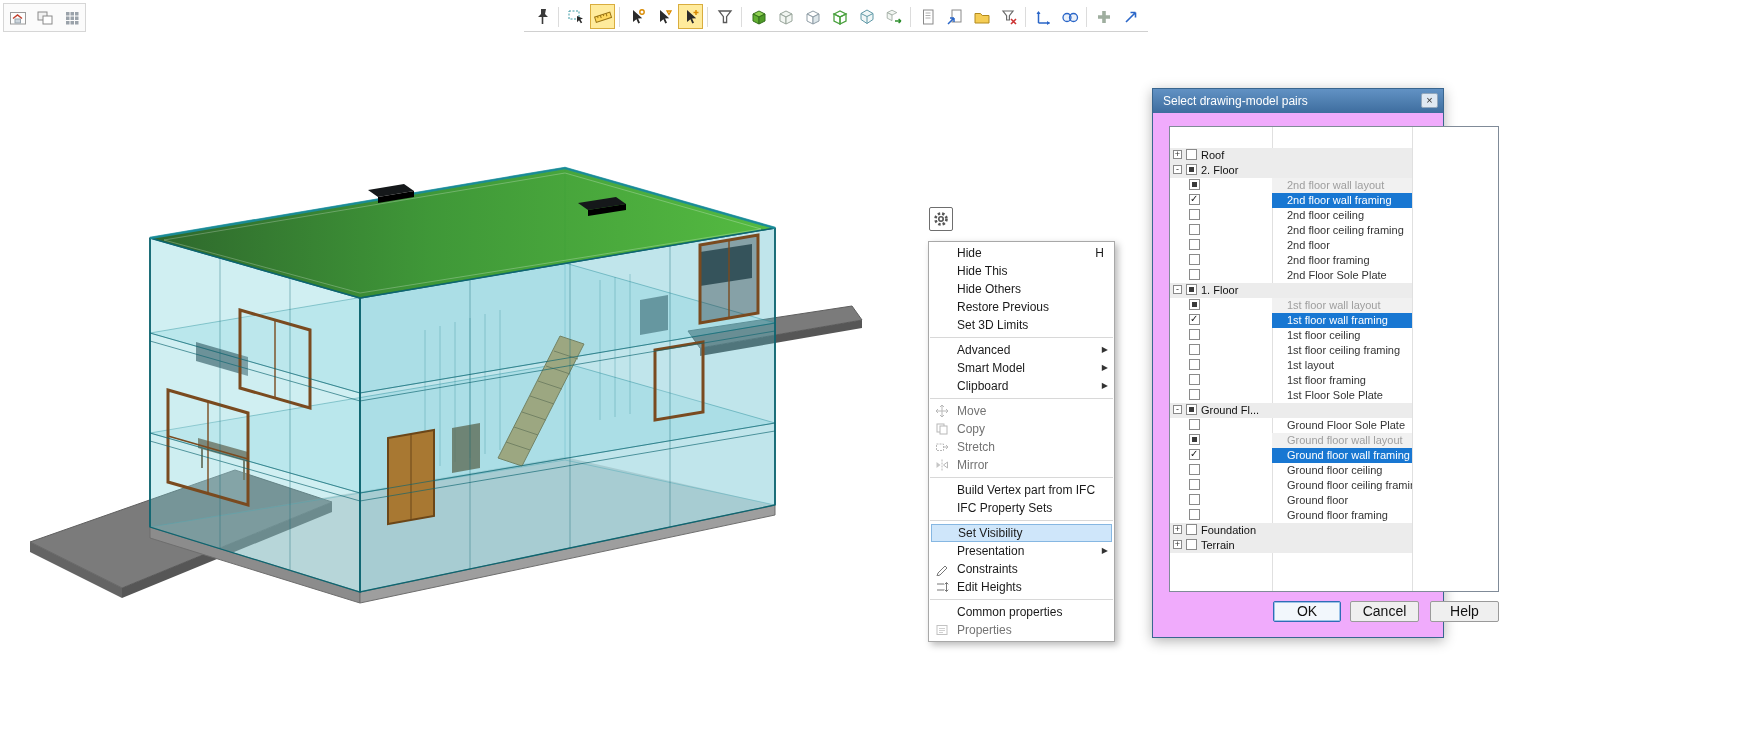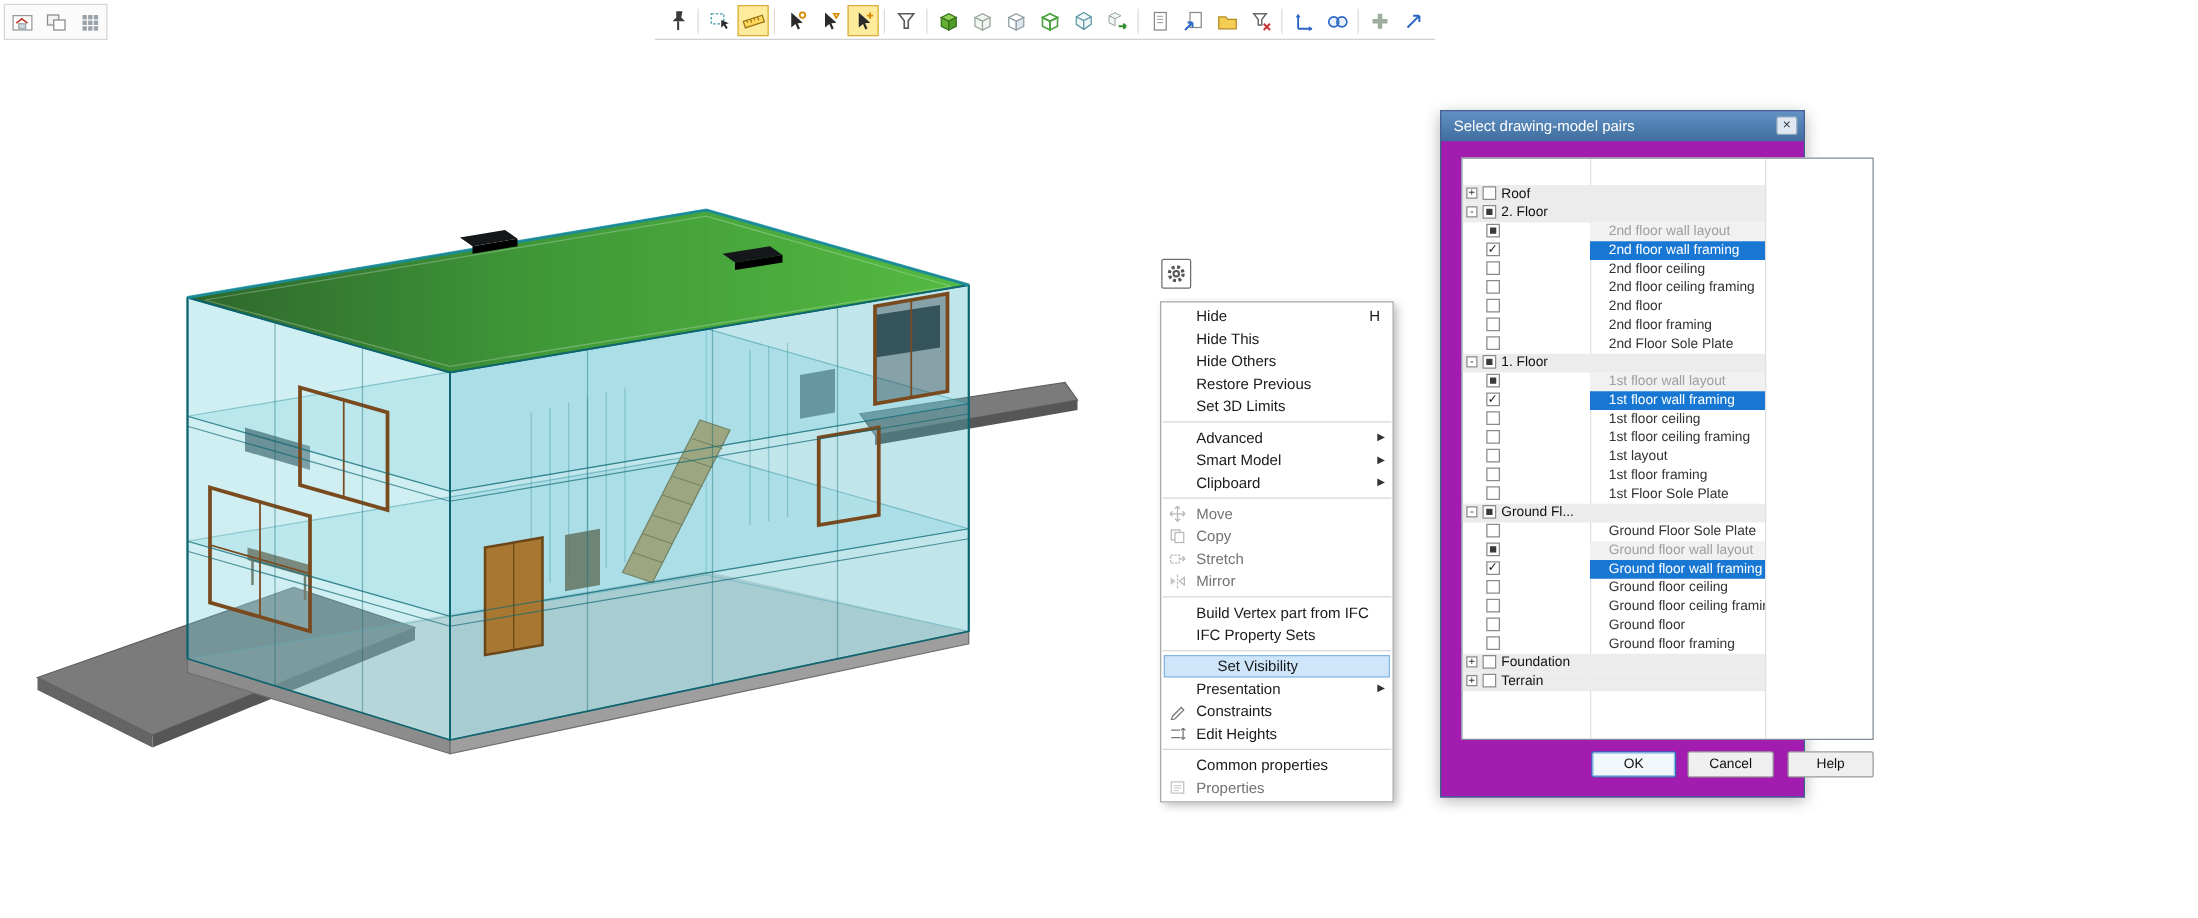--- a/index.html
+++ b/index.html
@@ -14,44 +14,44 @@
 .tbsep{width:1px;height:20px;background:#dcdcdc;margin:0 2px}
 
 .gear-btn{position:absolute;left:929px;top:207px;width:24px;height:24px;border:1px solid #6e6e6e;border-radius:2px;background:#fff;display:flex;align-items:center;justify-content:center}
 
 .cmenu{position:absolute;left:928px;top:241px;width:187px;background:#fff;border:1px solid #a8a8a8;box-shadow:3px 3px 7px rgba(0,0,0,.28);padding:2px 0;font-size:12px;color:#1a1a1a}
 .mi{position:relative;height:18px;line-height:18px;padding-left:28px;padding-right:8px;white-space:nowrap}
 .mi .mi-icon{position:absolute;left:6px;top:2px;width:14px;height:14px}
 .mi .mi-short{position:absolute;right:10px}
 .mi .mi-arrow{position:absolute;right:6px;top:0;font-size:8px;color:#333}
 .mi.disabled{color:#737373}
-.mi.hl{background:#cfe6fa;border:1px solid #86b7e2;line-height:16px;margin:0 2px;padding-left:42px}
+.mi.hl{background:#cfe6fa;border:1px solid #86b7e2;line-height:16px;margin:0 2px;padding-left:26px}
 .msep{border-top:1px solid #d8d8d8;margin:3px 1px}
 
-.dlg{position:absolute;left:1152px;top:88px;width:292px;height:550px;background:#a21caf;border:1px solid #39668f;box-shadow:0 3px 12px rgba(0,0,0,.3)}
+.dlg{position:absolute;left:1152px;top:88px;width:292px;height:550px;background:#f0abfc;border:1px solid #39668f;box-shadow:0 3px 12px rgba(0,0,0,.3)}
 .dlg-title{height:24px;background:linear-gradient(#6292c4,#3e6d9e);color:#fff;font-size:12px;line-height:24px;padding-left:10px}
 .dlg-close{position:absolute;top:4px;right:5px;width:17px;height:15px;background:#dfe8f2;border:1px solid #92a7bd;color:#333;font-size:11px;line-height:12px;text-align:center;border-radius:2px;cursor:default}
 .tbl{position:absolute;left:16px;top:37px;width:330px;height:466px;background:#fff;border:1px solid #808b98;overflow:hidden}
 .colline{position:absolute;top:0;bottom:0;width:0;border-left:1px solid #e0e0e0}
 .thead{position:relative;height:20px;border-bottom:1px solid #cfcfcf;font-size:11px;color:#222;background:#fff}
 .th1{position:absolute;left:8px;top:4px}.th2{position:absolute;left:108px;top:4px}
 .rows{position:absolute;left:0;top:21px;right:0}
 .trow{position:relative;height:15px;font-size:11px}
 .trow.group{background-image:linear-gradient(#ececec,#ececec);background-size:242px 100%;background-repeat:no-repeat}
 .exp{position:absolute;left:3px;top:2px;width:9px;height:9px;border:1px solid #888;background:#fff;font-size:9px;line-height:7px;text-align:center;color:#333}
 .cb{position:absolute;top:1px;width:11px;height:11px;border:1px solid #8a8a8a;background:#fff}
 .group .cb{left:16px}
 .child .cb{left:19px}
 .cbsq{position:absolute;left:2px;top:2px;width:5px;height:5px;background:#3a3a3a}
 .ck{position:absolute;left:0;top:-2px;font-size:10px;color:#1a1a1a}
 .glabel{position:absolute;left:31px;top:1px;font-weight:normal;color:#111}
 .desc{position:absolute;left:102px;top:0;width:140px;height:15px;line-height:15px;padding-left:15px;color:#333;white-space:nowrap;overflow:hidden}
 .trow.muted .desc{background:#f1f1f1;color:#9e9e9e}
 .trow.selected .desc{background:#1877d2;color:#fff}
-.dlg-btn{position:absolute;height:21px;font-size:11px;background:#efefef;border:1px solid #9a9a9a;border-radius:2px;text-align:center;line-height:19px;color:#111}
+.dlg-btn{position:absolute;height:21px;font-size:14px;background:#efefef;border:1px solid #9a9a9a;border-radius:2px;text-align:center;line-height:19px;color:#111}
 .btn-ok{left:120px;top:512px;width:68px;border:1px solid #2f6db5;box-shadow:inset 0 0 0 1px #9cc3e8;background:#f2f7fc}
 .btn-cancel{left:197px;top:512px;width:69px}
 .btn-help{left:277px;top:512px;width:69px}
 </style>
 </head>
 <body>
 
 <div class="screen">
 
 <svg class="scene" width="900" height="660" viewBox="0 0 900 660">

